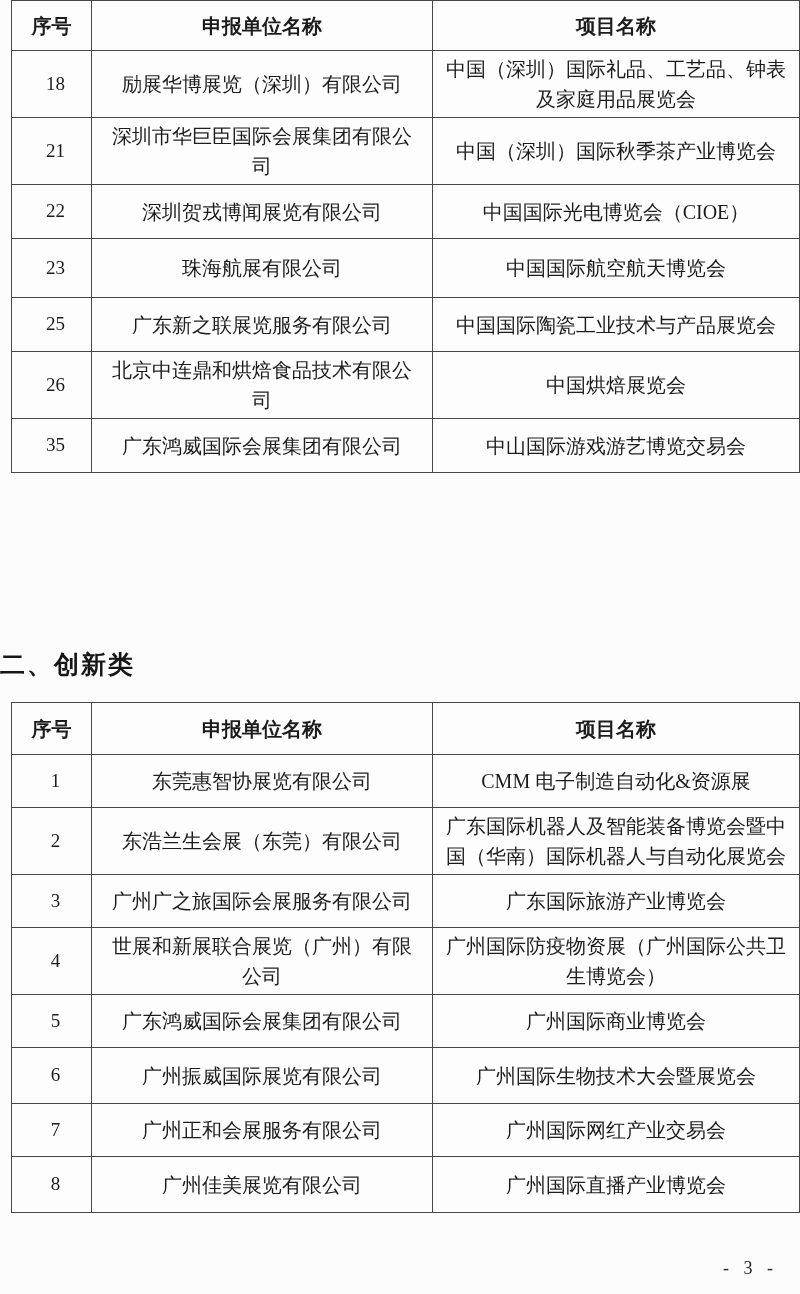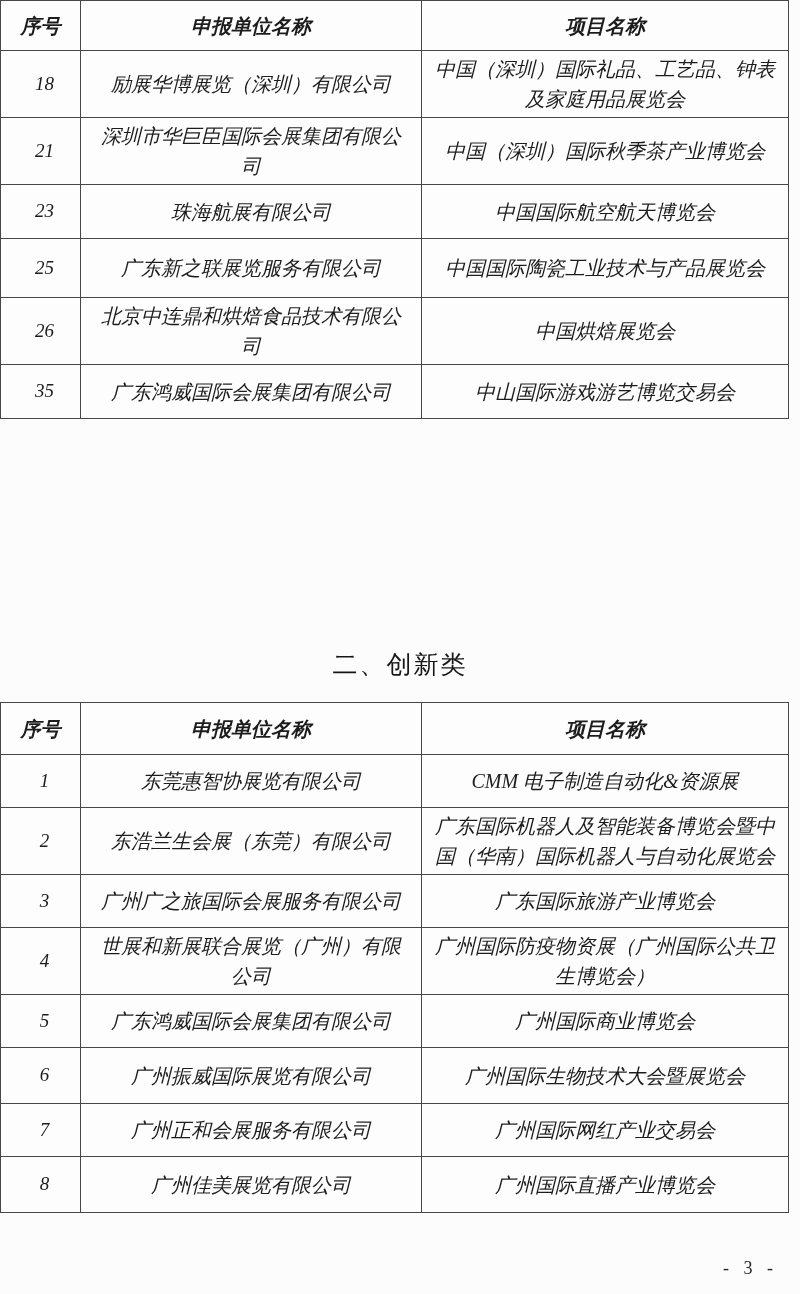--- a/index.html
+++ b/index.html
@@ -11,25 +11,24 @@
     position: relative;
     width: 800px;
     height: 1294px;
     background: #fcfcfc;
     overflow: hidden;
     font-family: "Liberation Serif", "DejaVu Serif", serif;
     color: #1c1c1c;
   }
   table.doc-table {
     position: absolute;
-    left: 0;
+    left: 11px;
     width: 788px;
     border-collapse: collapse;
     table-layout: fixed;
-    font-style: italic;
   }
   #t1 { top: 0px; }
   #t2 { top: 702px; }
   .doc-table col.c-no      { width: 80px; }
   .doc-table col.c-company { width: 341px; }
   .doc-table col.c-project { width: 367px; }
   .doc-table th, .doc-table td {
     border: 1.6px solid #474747;
     text-align: center;
     vertical-align: middle;
@@ -63,23 +62,22 @@
   #t2 tbody tr:nth-child(2),
   #t2 tbody tr:nth-child(4) { height: 66px; }
   #t2 tbody tr:nth-child(6),
   #t2 tbody tr:nth-child(8) { height: 56px; }
 
   .section-heading {
     position: absolute;
     top: 648px;
     left: 0;
     width: 800px;
-    text-align: center;
     font-family: "Liberation Sans", "DejaVu Sans", sans-serif;
-    font-weight: normal;
+    font-weight: bold;
     font-size: 25px;
     letter-spacing: 2px;
     color: #161616;
   }
   .page-number {
     position: absolute;
     top: 1258px;
     right: 22px;
     font-family: "Liberation Serif", "DejaVu Serif", serif;
     font-size: 18px;
@@ -110,20 +108,25 @@
           <td>18</td>
           <td>励展华博展览（深圳）有限公司</td>
           <td>中国（深圳）国际礼品、工艺品、钟表及家庭用品展览会</td>
         </tr>
         <tr>
           <td>21</td>
           <td>深圳市华巨臣国际会展集团有限公司</td>
           <td>中国（深圳）国际秋季茶产业博览会</td>
         </tr>
         <tr>
+          <td>22</td>
+          <td>深圳贺戎博闻展览有限公司</td>
+          <td>中国国际光电博览会（CIOE）</td>
+        </tr>
+        <tr>
           <td>23</td>
           <td>珠海航展有限公司</td>
           <td>中国国际航空航天博览会</td>
         </tr>
         <tr>
           <td>25</td>
           <td>广东新之联展览服务有限公司</td>
           <td>中国国际陶瓷工业技术与产品展览会</td>
         </tr>
         <tr>

